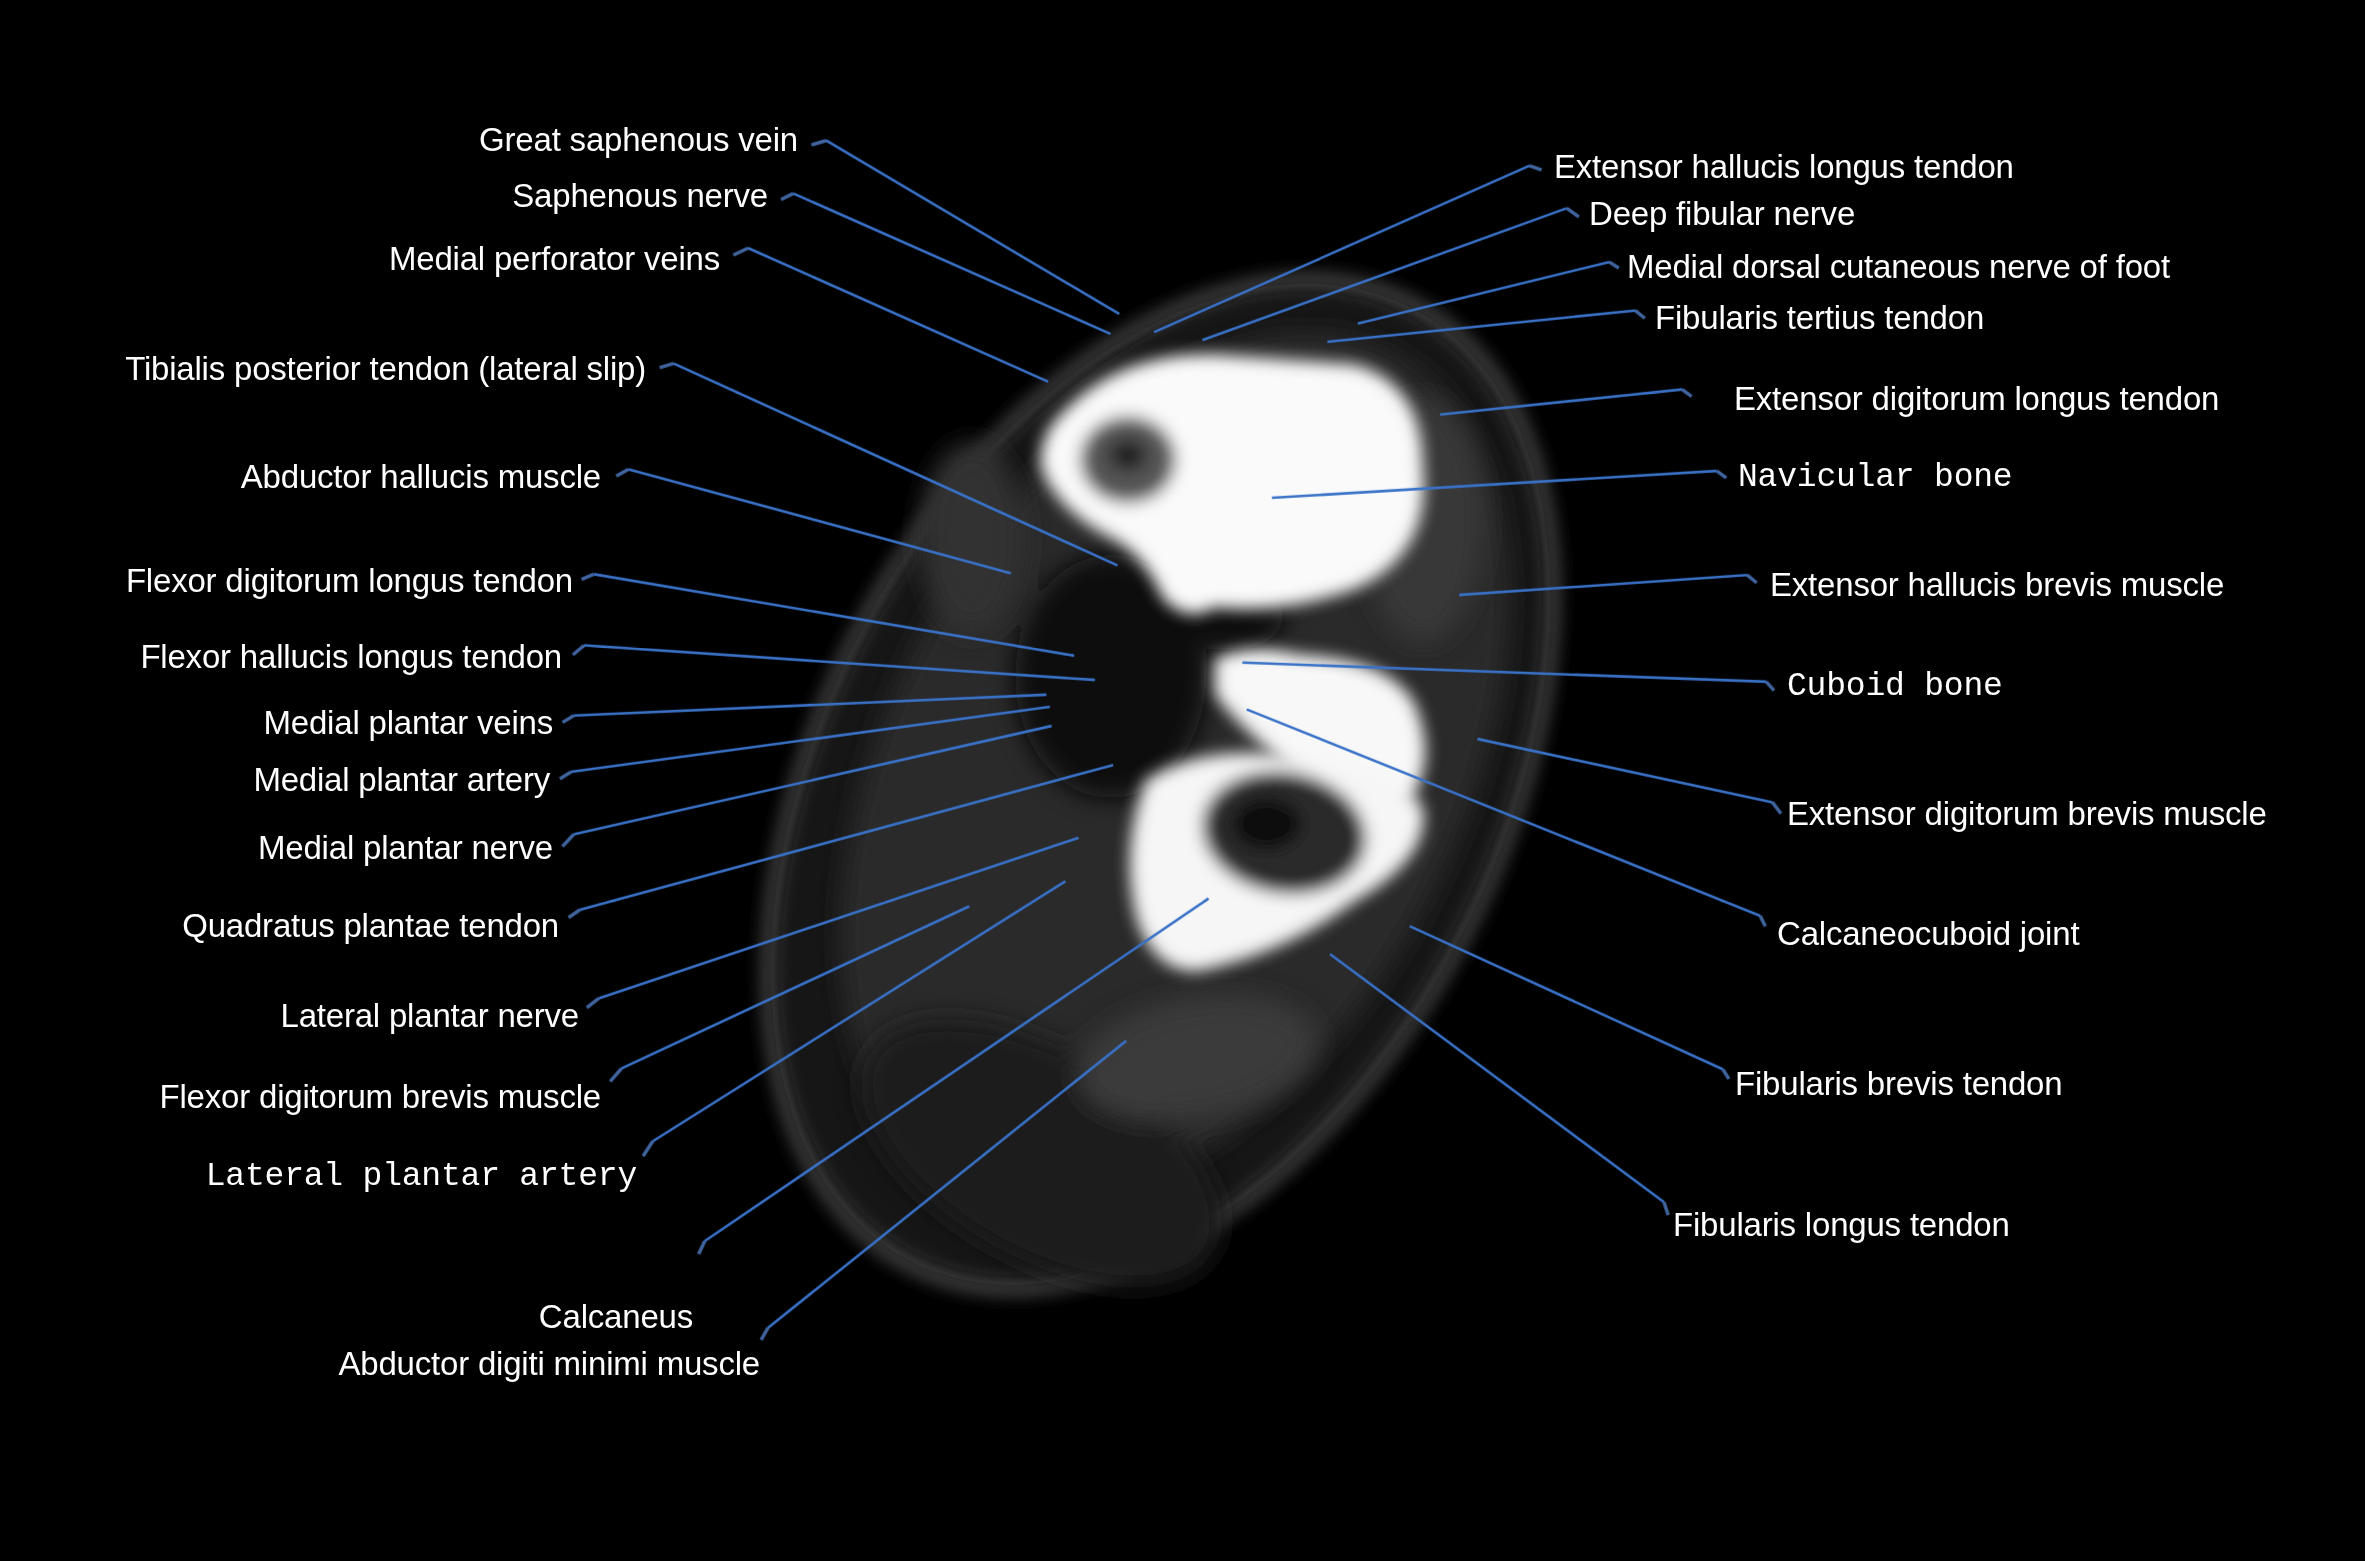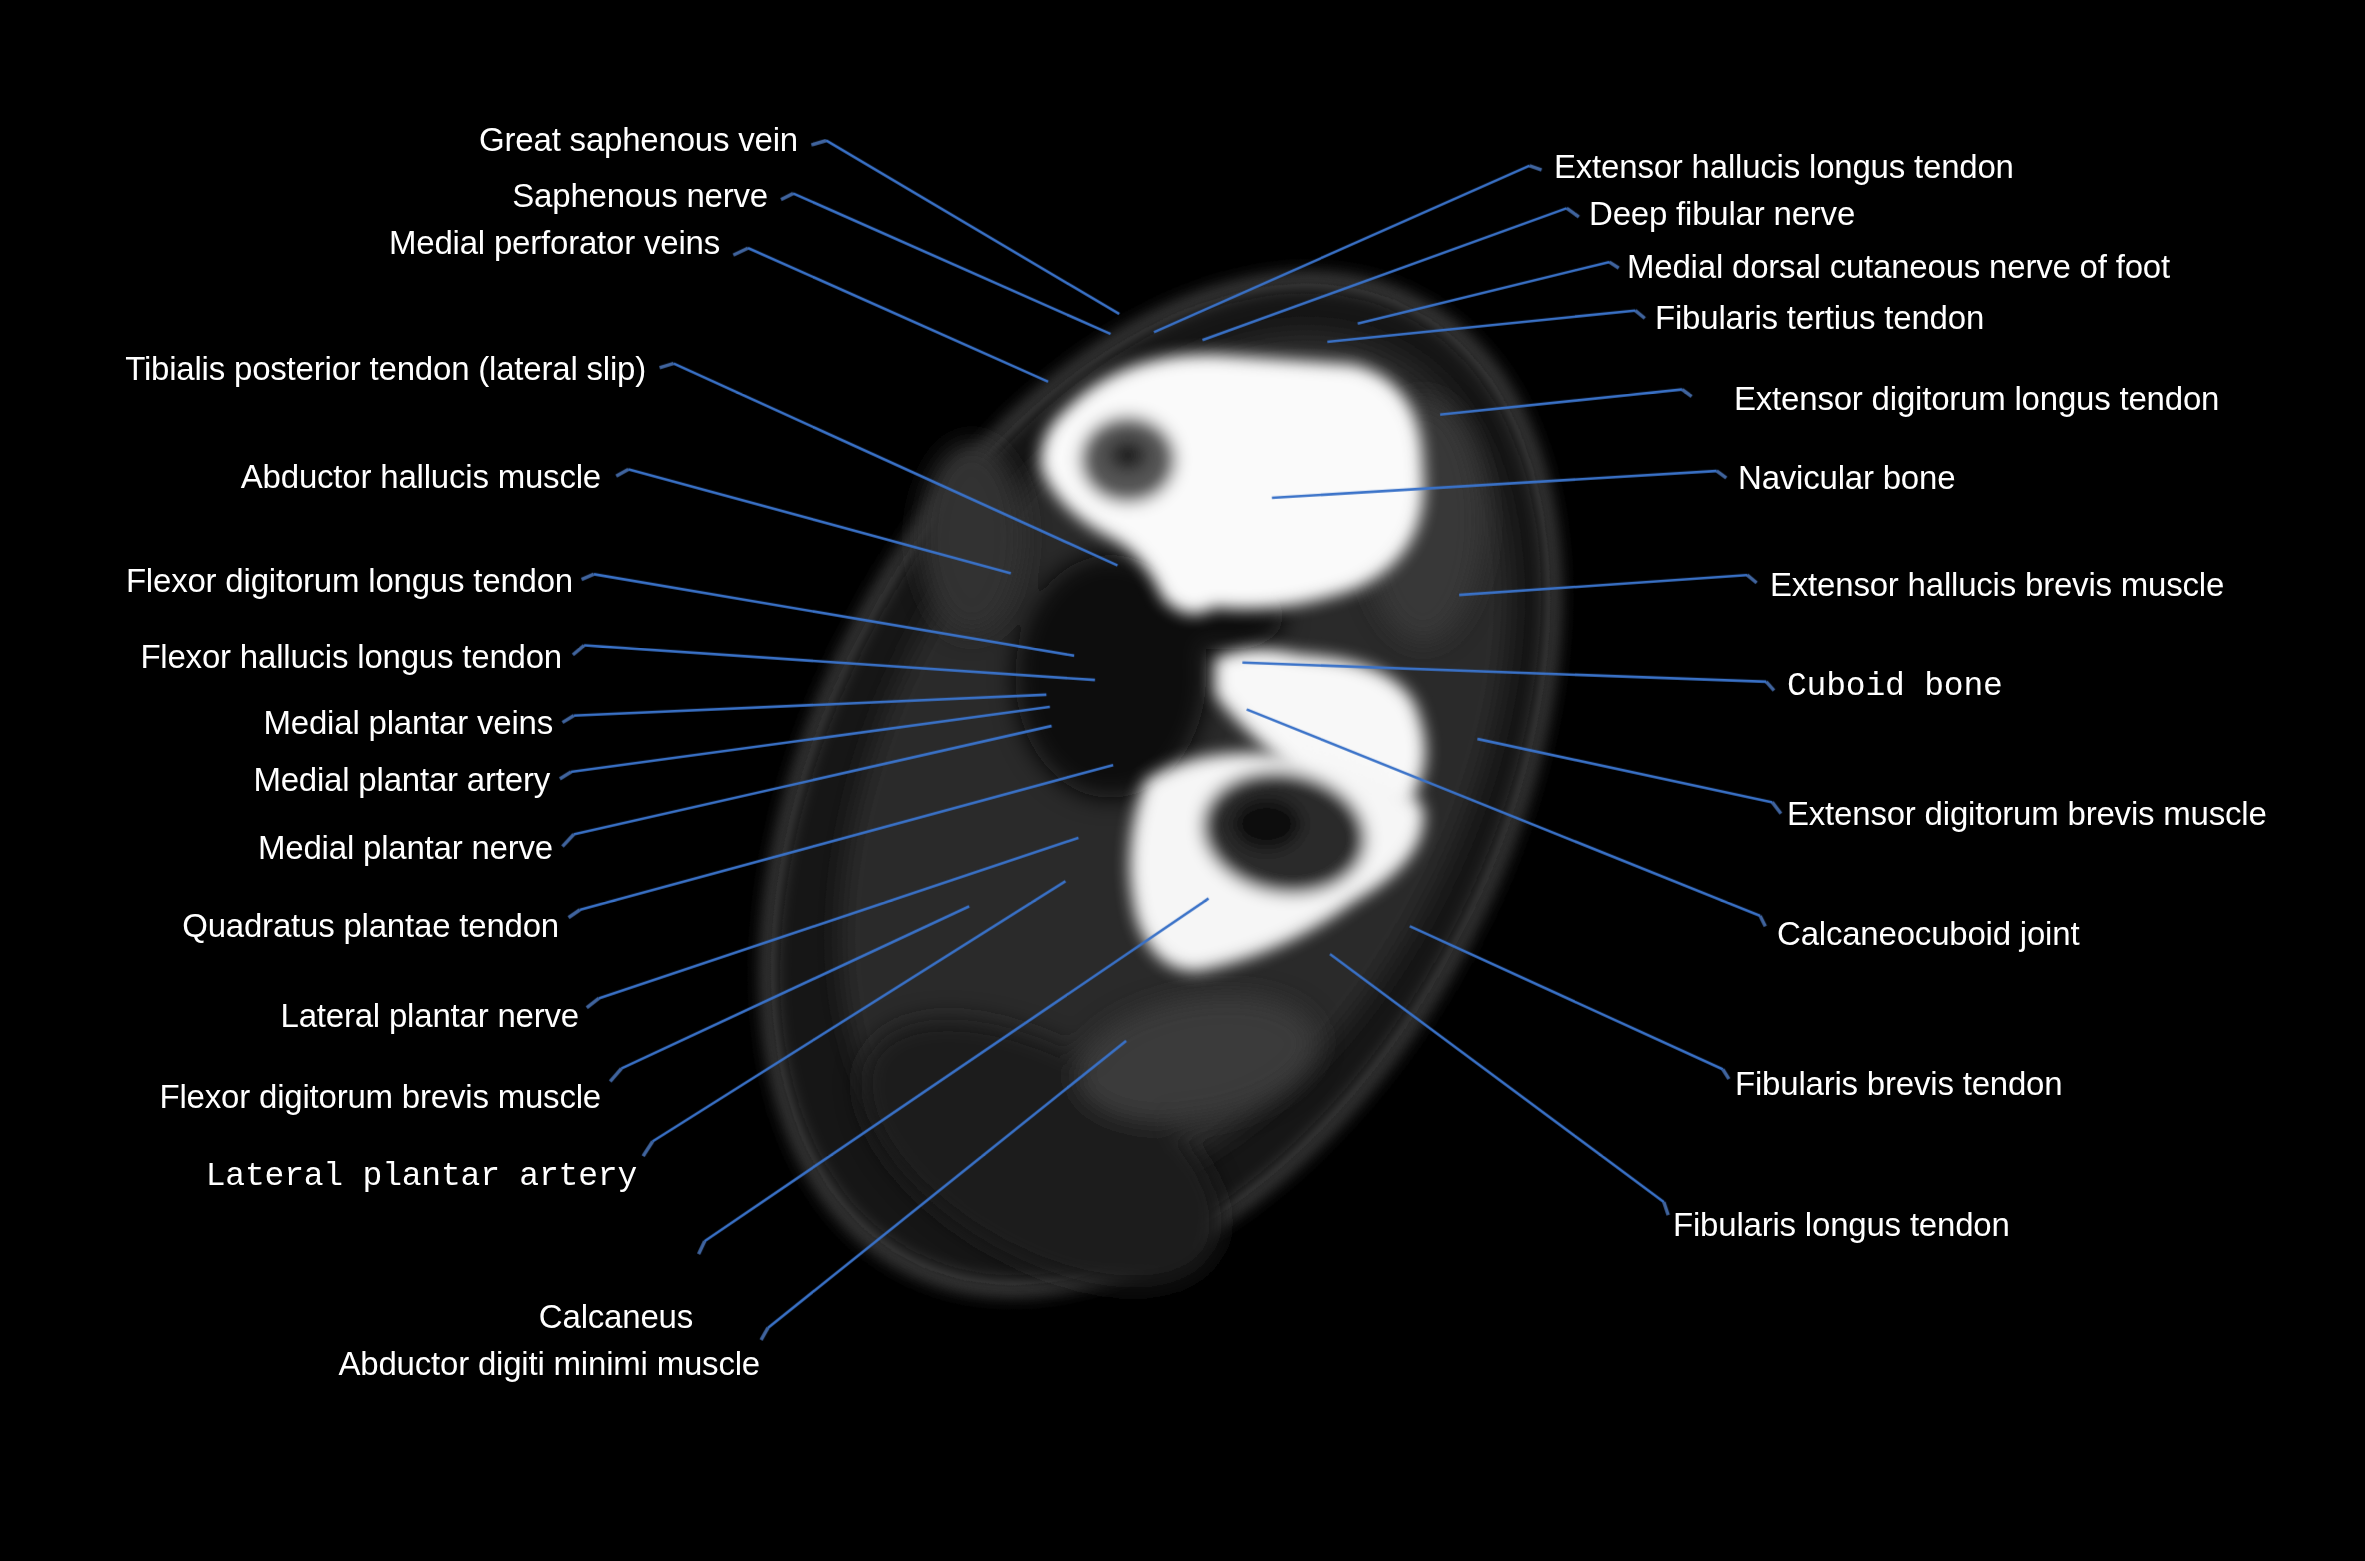--- a/index.html
+++ b/index.html
@@ -113,40 +113,40 @@
         <line x1="1993" y1="1244" x2="1986" y2="1233" stroke="#40649e" stroke-width="4"></line>
         <line x1="1986" y1="1233" x2="1625" y2="1068" stroke="#3a72c8" stroke-width="3"></line>
         <line x1="1923" y1="1401" x2="1918" y2="1386" stroke="#40649e" stroke-width="4"></line>
         <line x1="1918" y1="1386" x2="1533" y2="1100" stroke="#3a72c8" stroke-width="3"></line>
       </g>
   </svg>
 
   <div id="labels">
       <div class="lbl left" style="left: 798px; top: 121px;">Great saphenous vein</div>
       <div class="lbl left" style="left: 768px; top: 177px;">Saphenous nerve</div>
-      <div class="lbl left" style="left: 720px; top: 224px;">Medial perforator veins</div>
+      <div class="lbl left" style="left: 720px; top: 240px;">Medial perforator veins</div>
       <div class="lbl left" style="left: 646px; top: 350px;">Tibialis posterior tendon (lateral slip)</div>
       <div class="lbl left" style="left: 601px; top: 458px;">Abductor hallucis muscle</div>
       <div class="lbl left" style="left: 573px; top: 562px;">Flexor digitorum longus tendon</div>
       <div class="lbl left" style="left: 562px; top: 638px;">Flexor hallucis longus tendon</div>
       <div class="lbl left" style="left: 553px; top: 704px;">Medial plantar veins</div>
       <div class="lbl left" style="left: 550px; top: 761px; text-align: center;">Medial plantar artery</div>
       <div class="lbl left" style="left: 553px; top: 829px;">Medial plantar nerve</div>
       <div class="lbl left" style="left: 559px; top: 907px;">Quadratus plantae tendon</div>
       <div class="lbl left" style="left: 579px; top: 997px;">Lateral plantar nerve</div>
       <div class="lbl left" style="left: 601px; top: 1078px;">Flexor digitorum brevis muscle</div>
       <div class="lbl left" style="left: 637px; top: 1158px; font-family: Liberation Mono, monospace;">Lateral plantar artery</div>
       <div class="lbl left" style="left: 693px; top: 1298px; text-align: right;">Calcaneus</div>
       <div class="lbl left" style="left: 760px; top: 1345px;">Abductor digiti minimi muscle</div>
       <div class="lbl right" style="left: 1554px; top: 148px;">Extensor hallucis longus tendon</div>
       <div class="lbl right" style="left: 1589px; top: 195px;">Deep fibular nerve</div>
       <div class="lbl right" style="left: 1627px; top: 248px;">Medial dorsal cutaneous nerve of foot</div>
       <div class="lbl right" style="left: 1655px; top: 299px;">Fibularis tertius tendon</div>
       <div class="lbl right" style="left: 1702px; top: 380px; margin-left: 32px;">Extensor digitorum longus tendon</div>
-      <div class="lbl right" style="left: 1738px; top: 459px;">Navicular bone</div>
+      <div class="lbl right" style="left: 1738px; top: 459px; font-family: Liberation Mono, monospace;">Navicular bone</div>
       <div class="lbl right" style="left: 1770px; top: 566px;">Extensor hallucis brevis muscle</div>
       <div class="lbl right" style="left: 1787px; top: 668px; font-family: Liberation Mono, monospace;">Cuboid bone</div>
       <div class="lbl right" style="left: 1787px; top: 795px;">Extensor digitorum brevis muscle</div>
       <div class="lbl right" style="left: 1777px; top: 915px;">Calcaneocuboid joint</div>
       <div class="lbl right" style="left: 1735px; top: 1065px;">Fibularis brevis tendon</div>
       <div class="lbl right" style="left: 1673px; top: 1206px;">Fibularis longus tendon</div>
     </div>
 </div>
 
 

